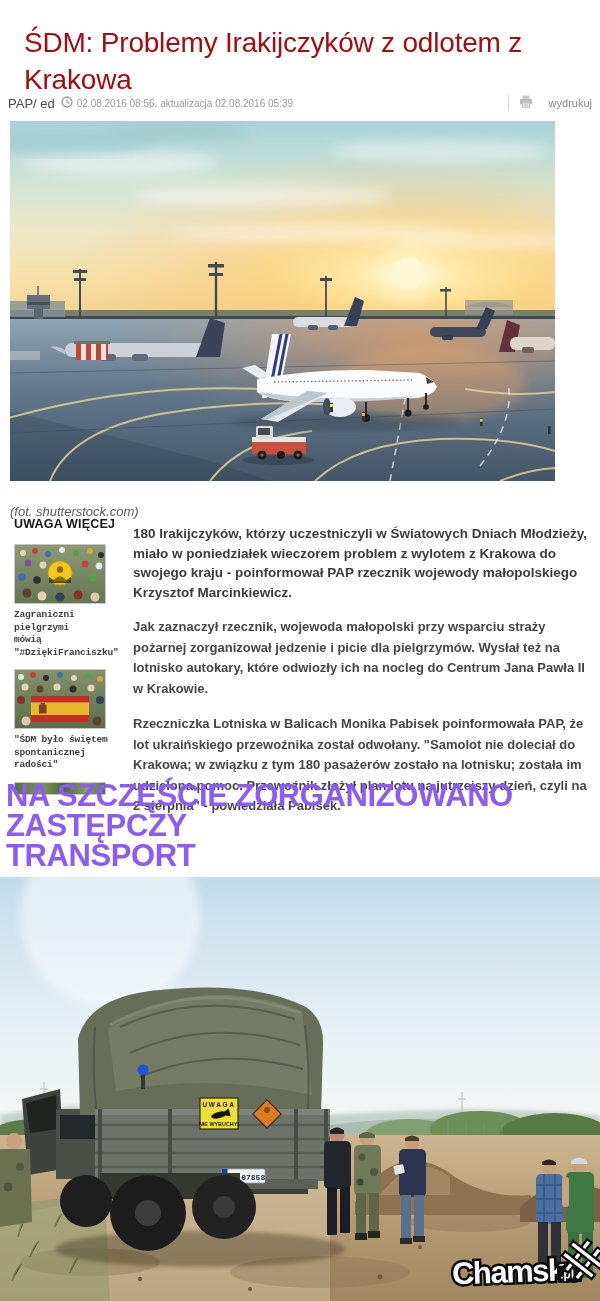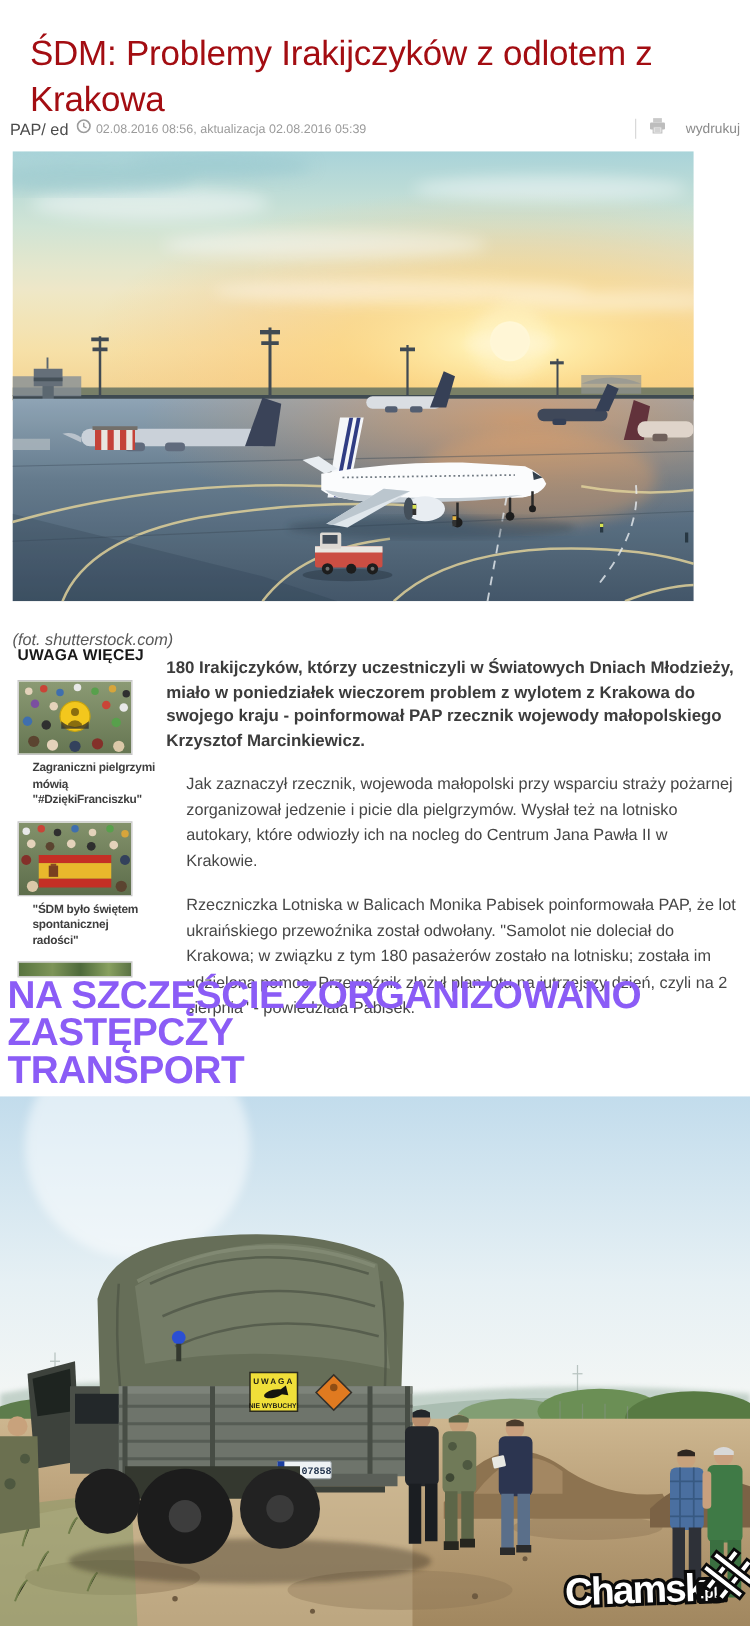--- a/index.html
+++ b/index.html
@@ -19,27 +19,27 @@
   #main-photo{position:absolute;left:10px;top:121px;width:545px;height:360px;}
   #main-photo svg{display:block;}
   #photo-caption{position:absolute;left:10px;top:504px;width:545px;
     font-style:italic;font-size:13px;color:#585858;}
 
   #sidebar{position:absolute;left:14px;top:517px;width:119px;}
   .sidebar-heading{font-size:12.5px;font-weight:bold;color:#181818;margin:0 0 13px 0;letter-spacing:0.2px;}
   .thumb{width:90px;height:58px;border:1px solid #c6c6c6;margin-bottom:5px;overflow:hidden;cursor:pointer;}
   .thumb svg{display:block;}
   .thumb-caption{font-size:9.5px;line-height:12.5px;font-weight:bold;color:#3e3e3e;
-    white-space:pre-line;margin:0 0 10px 12px;letter-spacing:-0.2px;cursor:pointer;}
+    white-space:pre-line;margin:0 0 10px 0;letter-spacing:-0.2px;cursor:pointer;font-family:Liberation Mono, monospace;}
   .thumb-partial{width:90px;height:11px;border:1px solid #c6c6c6;overflow:hidden;
     background:linear-gradient(90deg,#58743f,#7d9458 30%,#4e6a3b 55%,#88a05f 80%,#5a7244);}
 
   #article-col{position:absolute;left:133px;top:524px;width:458px;}
   .lead{font-size:13.5px;line-height:19.5px;font-weight:bold;color:#3c3c3c;margin:0 0 15px 0;}
-  .para{font-size:13px;line-height:20.5px;color:#464646;margin:0 0 15px 16px;}
+  .para{font-size:13px;line-height:20.5px;color:#464646;margin:0 0 15px 0;font-weight:bold;}
 
   #meme-heading{position:absolute;left:6px;top:781px;width:578px;font-size:31px;line-height:30px;
     font-weight:bold;color:#8b5cf6;white-space:pre-line;letter-spacing:-0.4px;}
 
   #truck-photo{position:absolute;left:0;top:877px;width:600px;height:424px;}
   #truck-photo svg{display:block;}
 </style>
 </head>
 <body>
 

